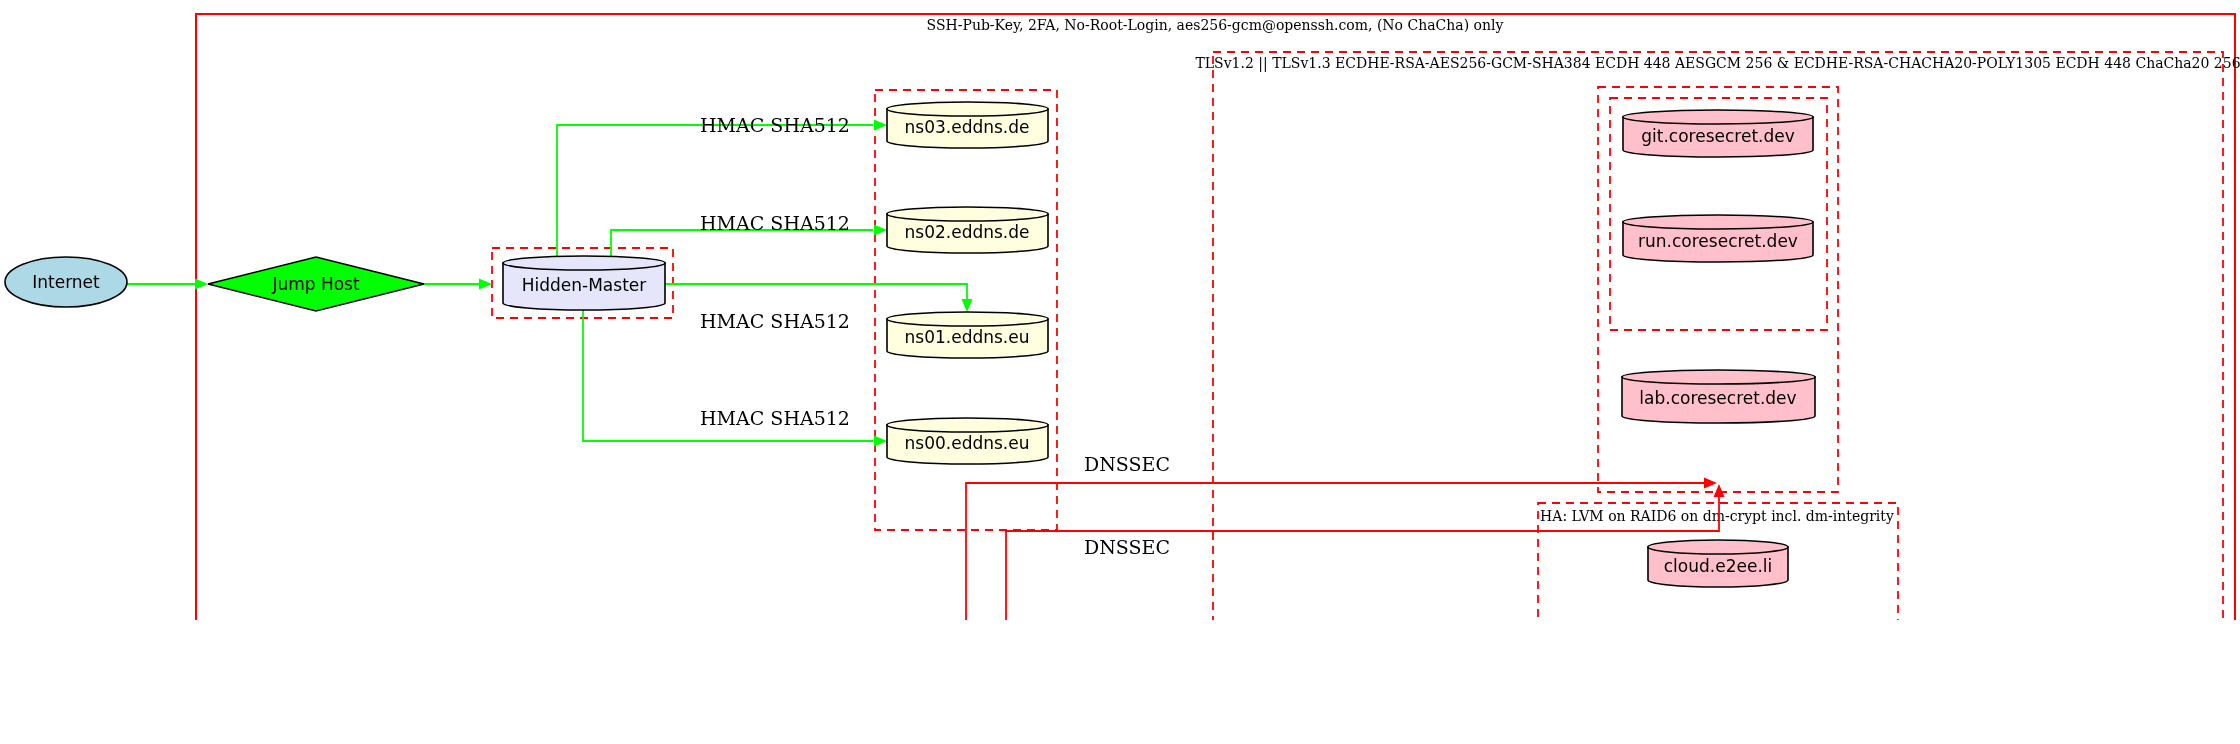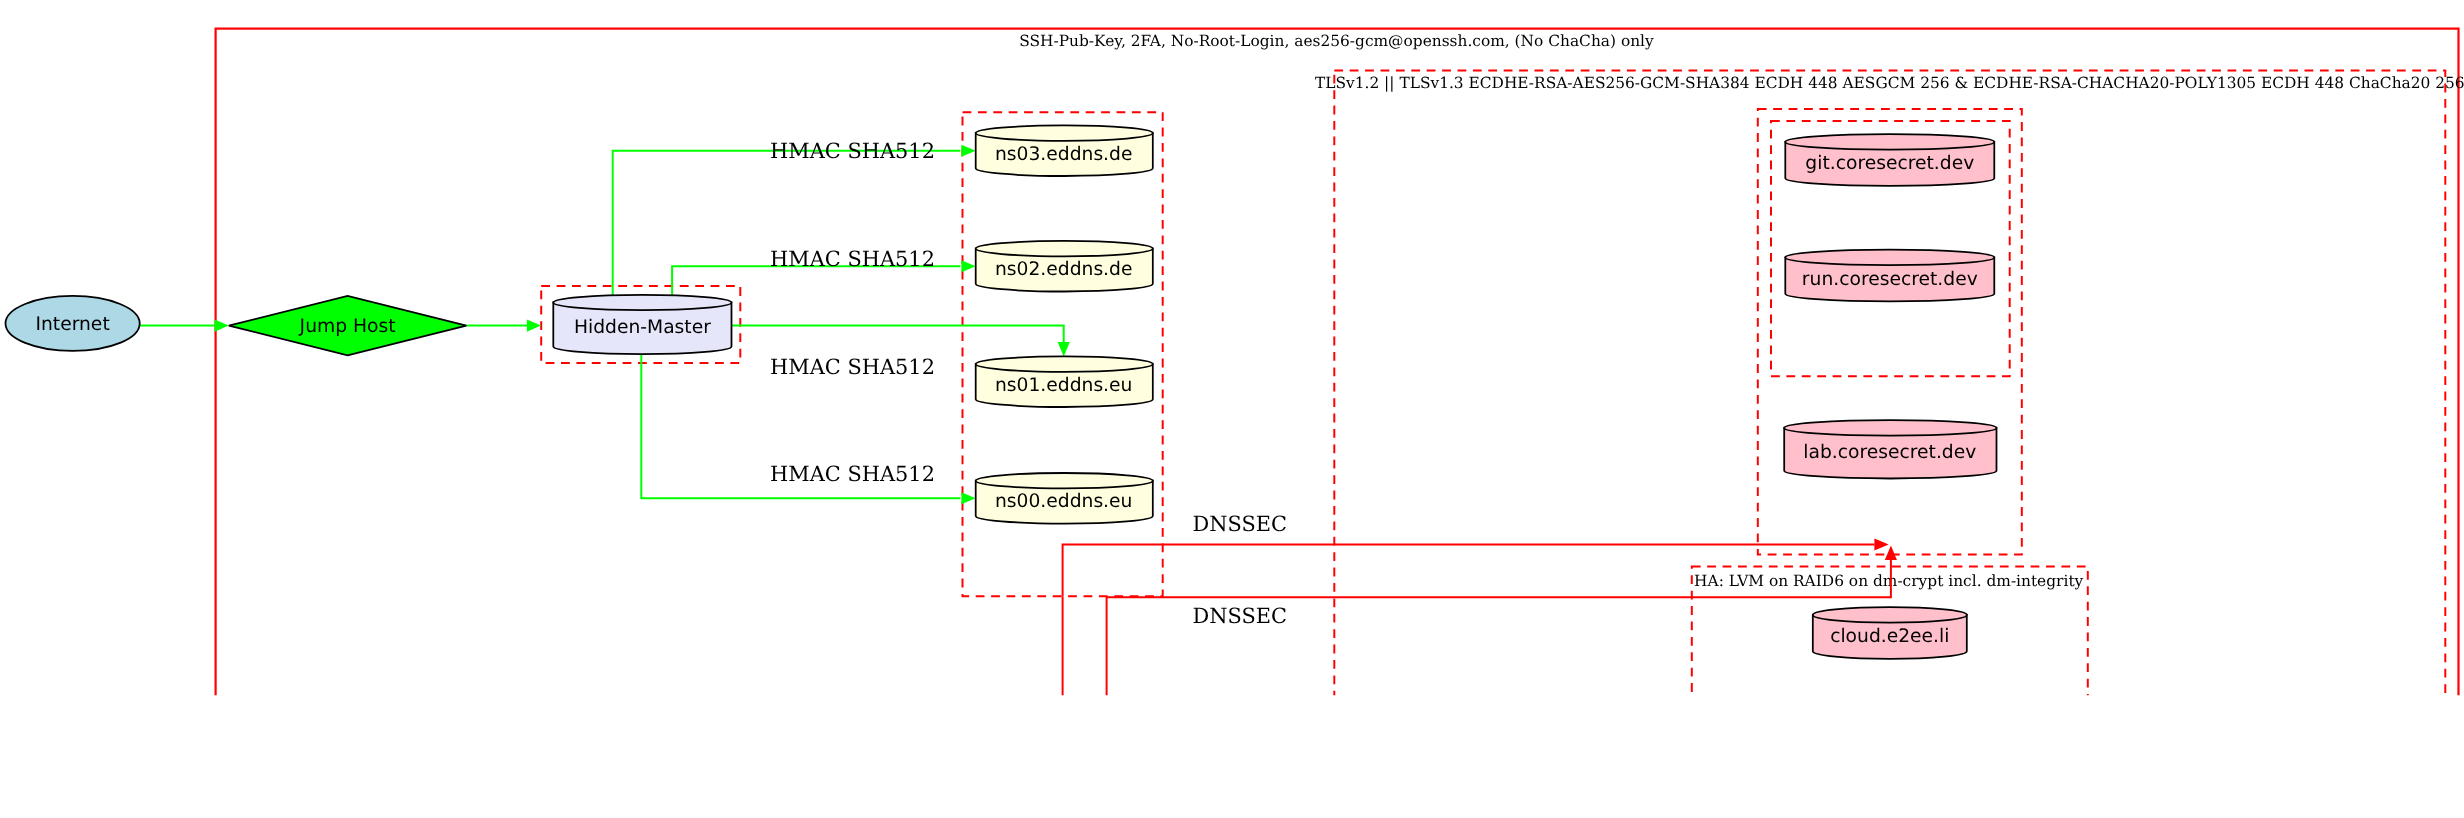--- a/index.html
+++ b/index.html
@@ -1,16 +1,16 @@
 <!DOCTYPE html>
 <html><head>
 <meta charset="utf-8">
 <style>
   html,body{margin:0;padding:0;background:#ffffff;}
-  .canvas-wrap{width:2240px;height:620px;position:relative;background:#fff;margin-top:12px;}
+  .canvas-wrap{width:2240px;height:620px;position:relative;background:#fff;}
   svg{display:block;}
   text{user-select:none;}
   .node-label{font-family:"DejaVu Sans","Liberation Sans",sans-serif;font-size:17px;fill:#000;}
   .edge-label{font-family:"DejaVu Serif","Liberation Serif",serif;font-size:19px;fill:#000;}
   .cluster-label{font-family:"DejaVu Serif","Liberation Serif",serif;font-size:14px;fill:#000;}
   .gline{fill:none;stroke:#00ff00;stroke-width:1.8px;}
   .rline{fill:none;stroke:#ff0000;stroke-width:1.8px;}
   .garrow{fill:#00ff00;stroke:none;}
   .rarrow{fill:#ff0000;stroke:none;}
   .cluster-solid{fill:none;stroke:#ff0000;stroke-width:2px;}

